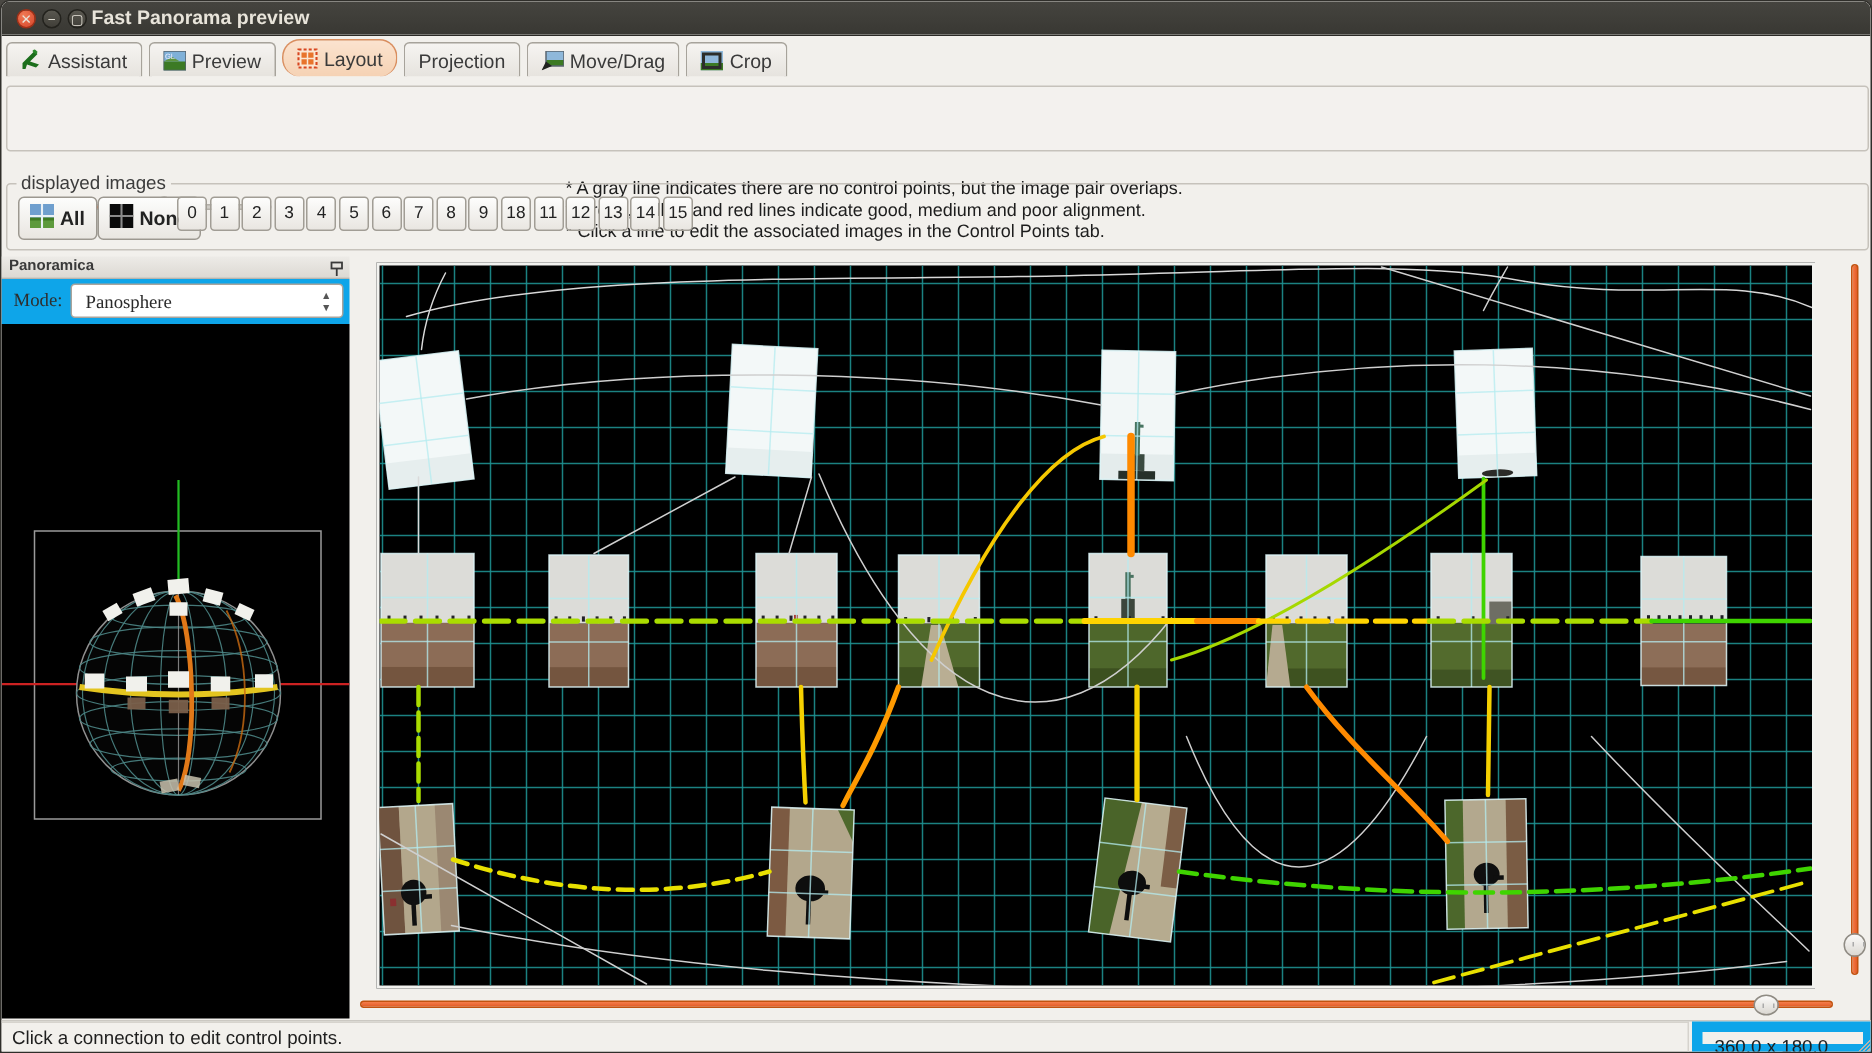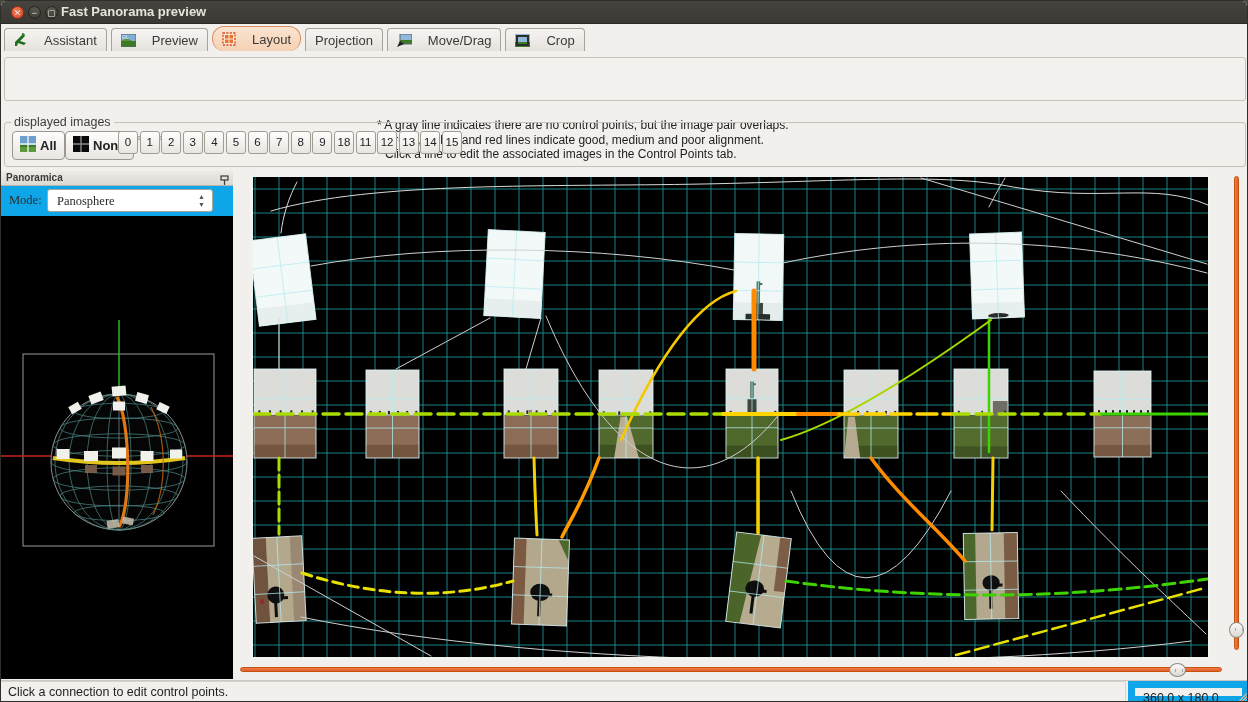--- a/index.html
+++ b/index.html
@@ -12,21 +12,21 @@
     background:linear-gradient(#45443f,#393833);border-bottom:1px solid #2b2a26;
     border-radius:5px 5px 0 0;}
   .winbtn{position:absolute;top:5px;width:13px;height:13px;border-radius:50%;
     font-size:9px;line-height:12px;text-align:center;color:#e8e4da;cursor:default;}
   .btn-close{left:10px;background:radial-gradient(circle at 35% 30%,#f07a55,#d6452a);border:1px solid #9c3018;}
   .btn-min{left:27px;background:linear-gradient(#5a5850,#403e38);border:1px solid #23221d;}
   .btn-max{left:44px;background:linear-gradient(#5a5850,#403e38);border:1px solid #23221d;}
   .title{position:absolute;left:60px;top:3px;font-size:13px;font-weight:bold;color:#e8e4da;}
   
   .tabbar{position:absolute;left:3px;top:25px;height:25px;display:flex;align-items:flex-end;}
-  .tab{display:flex;align-items:center;gap:16px;height:23px;padding:0 9px;margin-right:4px;
+  .tab{display:flex;align-items:center;gap:4px;height:23px;padding:0 9px;margin-right:4px;
     font-size:13px;color:#3a3a3a;background:linear-gradient(#f6f4f1,#e6e3de);
     border:1px solid #a7a39b;border-bottom:none;border-radius:4px 4px 0 0;cursor:default;}
   .tab.active{background:linear-gradient(#fbe3cf,#f5d2b4);border-color:#d98e5f;height:25px;border-radius:12px;}
   .tab svg{display:block;}
   
   .infobox{position:absolute;left:3px;top:56px;width:1242px;height:44px;
     background:#f3f1ee;border:1px solid #c6c2bb;border-radius:3px;}
   .scale-label{position:absolute;left:8px;top:73px;font-size:12.5px;}
   .hslider-track{position:absolute;left:48px;top:78px;width:128px;height:4px;border-radius:2px;
     background:#cfccc6;border:1px solid #b3afa8;}
@@ -50,21 +50,21 @@
     line-height:21px;background:linear-gradient(#fdfdfc,#e9e6e1);border:1px solid #a19d95;
     border-radius:3px;cursor:default;}
   
   .sidepanel{position:absolute;left:0;top:170px;width:232px;height:508px;}
   .pane-header{position:absolute;left:0;top:0;width:100%;height:15px;
     background:linear-gradient(#edebe7,#dcd9d3);border-bottom:1px solid #b8b5ae;}
   .pane-title{position:absolute;left:5px;top:1px;font-size:10px;font-weight:bold;color:#3a3a3a;}
   .pin{position:absolute;right:4px;top:1px;}
   .mode-row{position:absolute;left:0;top:15px;width:100%;height:30px;background:#0ea5e9;font-family:Liberation Serif, serif;}
   .mode-label{position:absolute;left:8px;top:7px;font-size:12.5px;}
-  .combo{position:absolute;left:46px;top:3px;width:166px;height:23px;background:#fff;
+  .combo{position:absolute;left:46px;top:3px;width:182px;height:23px;background:#fff;
     border:1px solid #a9a49c;border-radius:3px;cursor:default;}
   .combo-text{position:absolute;left:9px;top:4px;font-size:12.5px;color:#2a2a2a;}
   .combo-arrows{position:absolute;right:7px;top:3px;font-size:7px;line-height:8px;color:#555;}
   .glpane{position:absolute;left:0;top:45px;width:232px;height:463px;background:#000;}
   
   .canvas-frame{position:absolute;left:250px;top:174px;width:959px;height:484px;
     background:#000;border:2px solid #f2f2ef;}
   
   .bslider{position:absolute;left:237px;top:659px;width:990px;height:18px;}
   .bslider .track{position:absolute;left:2px;top:7px;width:982px;height:5px;border-radius:2.5px;

